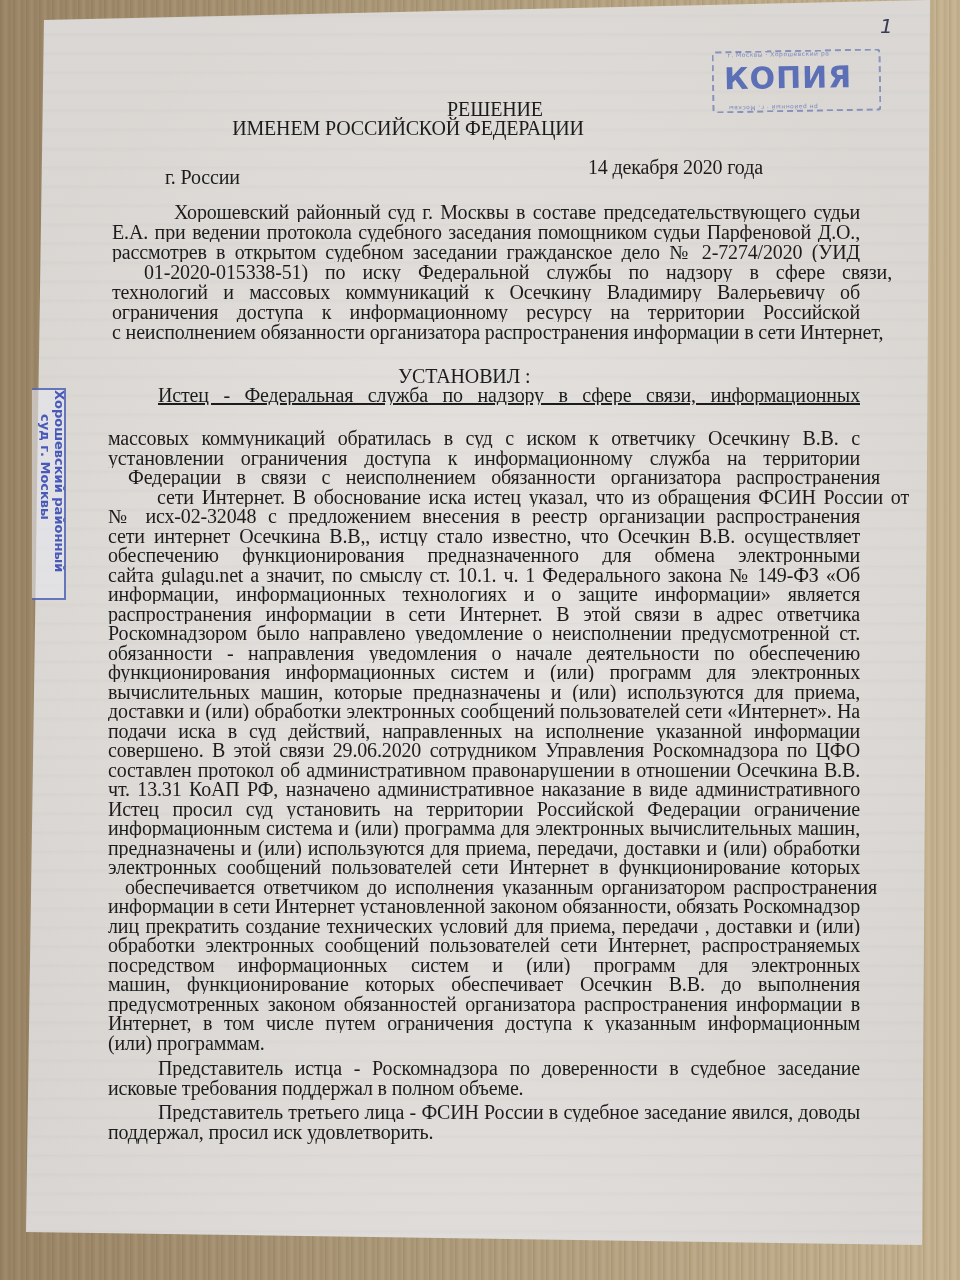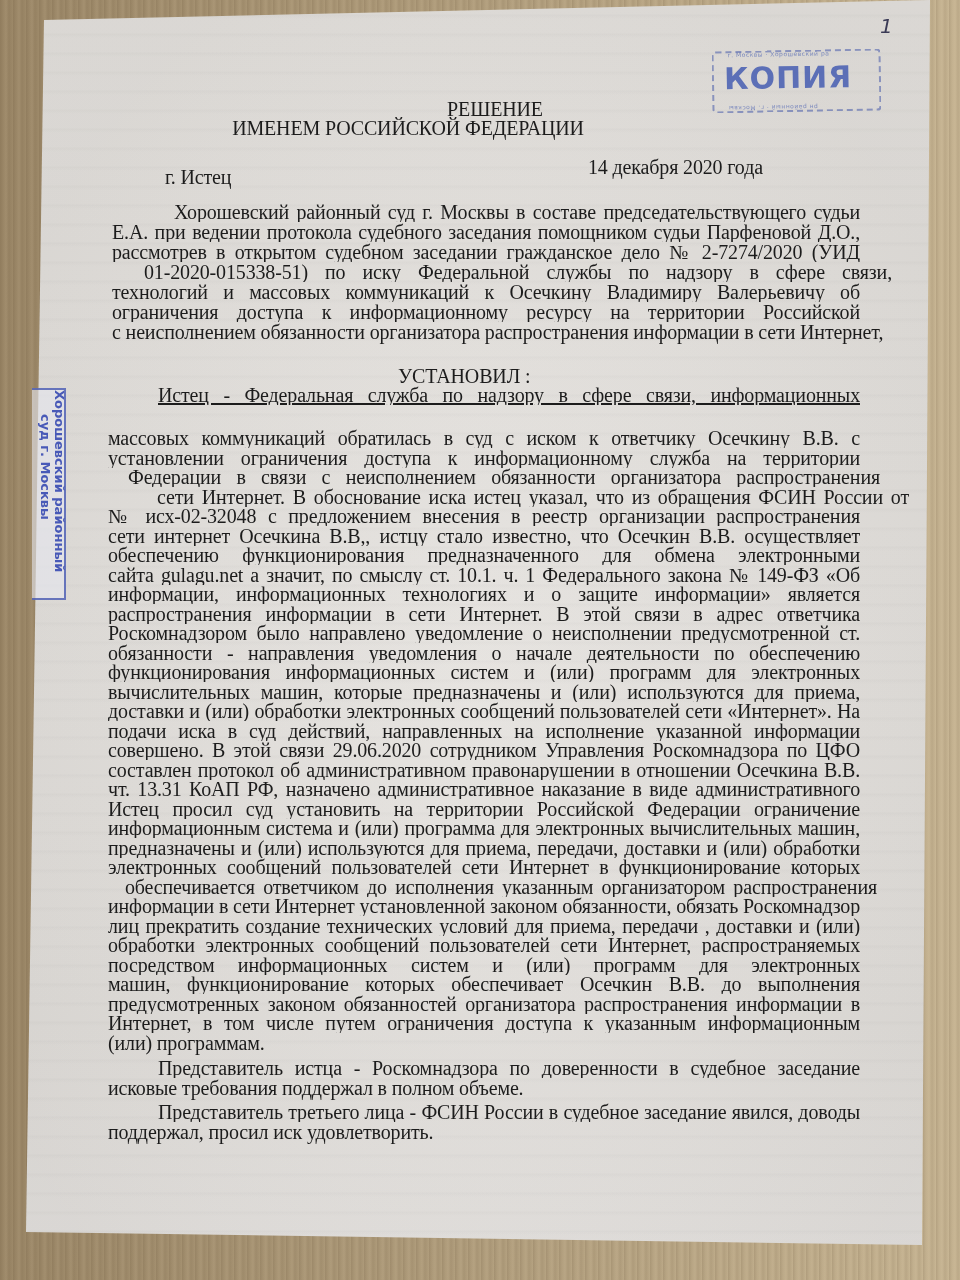--- a/index.html
+++ b/index.html
@@ -82,21 +82,21 @@
 
 <div class="stamp-court">
   <div class="txt">
     <div>Хорошевский районный</div>
     <div style="padding-left:24px">суд г. Москвы</div>
   </div>
 </div>
 
 <div class="line center" style="left:0; width:960px; top:99px; padding-left:30px; box-sizing:border-box;">РЕШЕНИЕ</div>
 <div class="line center" style="left:0; width:816px; top:118px; box-sizing:border-box;">ИМЕНЕМ РОССИЙСКОЙ ФЕДЕРАЦИИ</div>
-<div class="line" style="left:165px; top:167px;">г. Истец</div>
+<div class="line" style="left:165px; top:167px;">г. России</div>
 <div class="line" style="left:588px; top:157px;">14 декабря 2020  года</div>
 
 <div>
   <div class="line just" style="left:174px; width:686px; top:202px;">Хорошевский районный суд г. Москвы в составе председательствующего судьи Яблокова</div>
   <div class="line just" style="left:112px; width:748px; top:222px;">Е.А. при ведении протокола  судебного заседания помощником судьи Парфеновой Д.О.,</div>
   <div class="line just" style="left:112px; width:748px; top:242px;">рассмотрев в открытом судебном заседании гражданское дело № 2-7274/2020 (УИД 77RS0031-</div>
   <div class="line just" style="left:112px; width:748px; top:262px;margin-left:32px;">01-2020-015338-51) по иску  Федеральной службы по надзору в сфере связи, информационных</div>
   <div class="line just" style="left:112px; width:748px; top:282px;">технологий и массовых коммуникаций   к Осечкину Владимиру Валерьевичу об установлении</div>
   <div class="line just" style="left:112px; width:748px; top:302px;">ограничения доступа к информационному ресурсу на территории Российской Федерации в связи</div>
   <div class="line" style="left:112px; top:322px;">с неисполнением обязанности организатора распространения информации в сети Интернет,</div>

